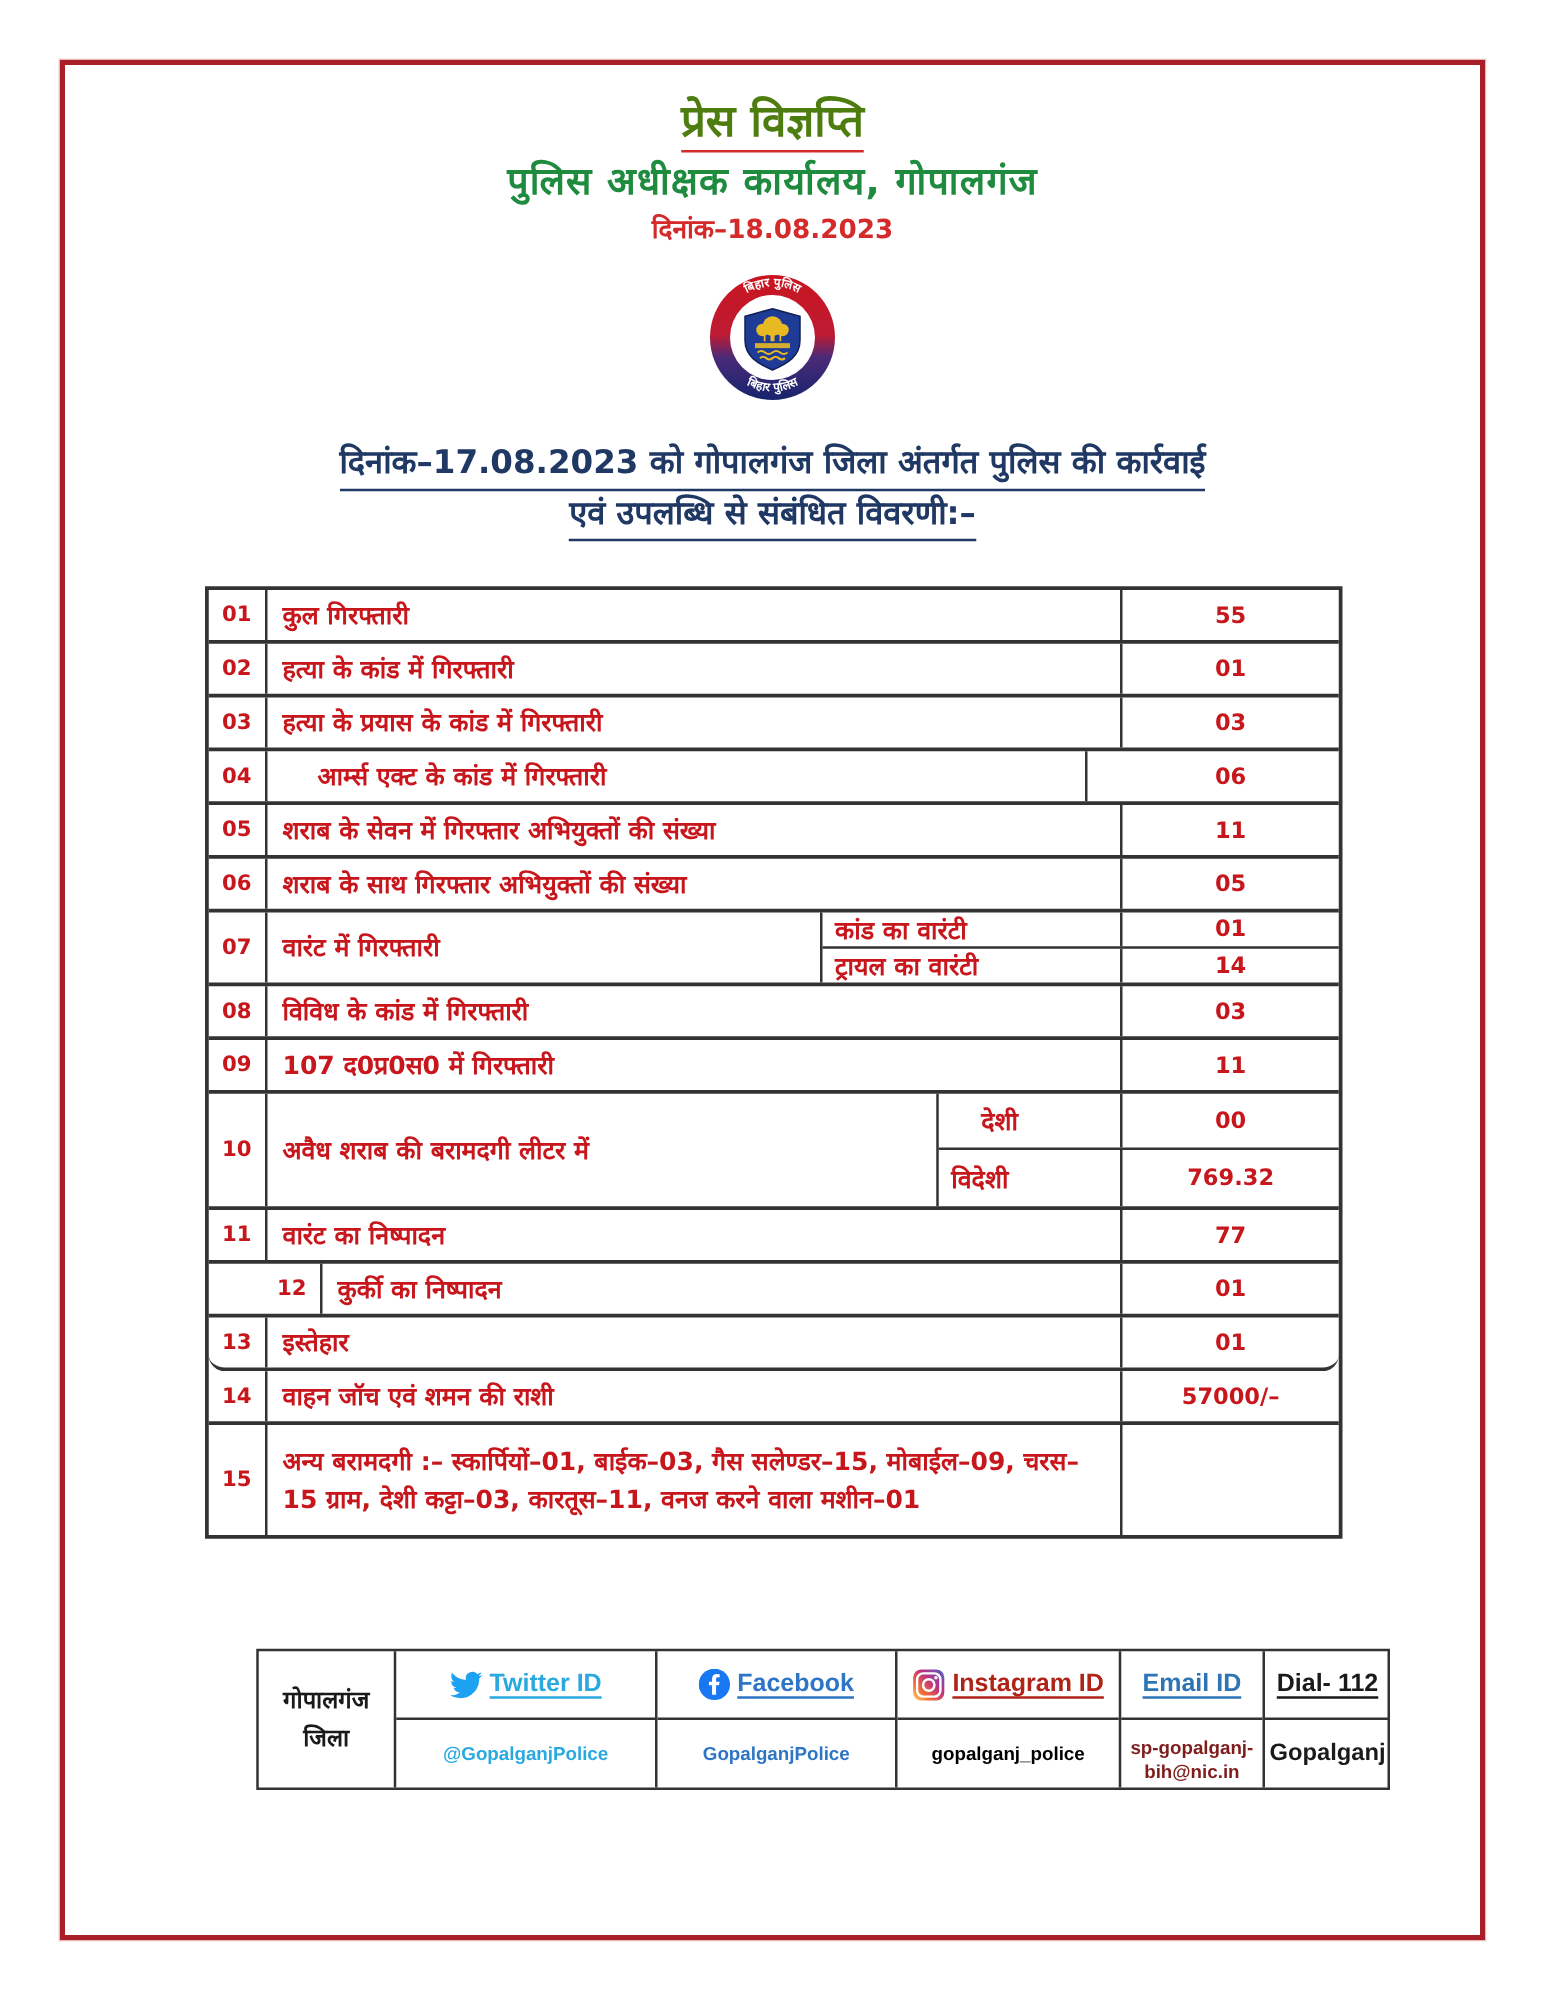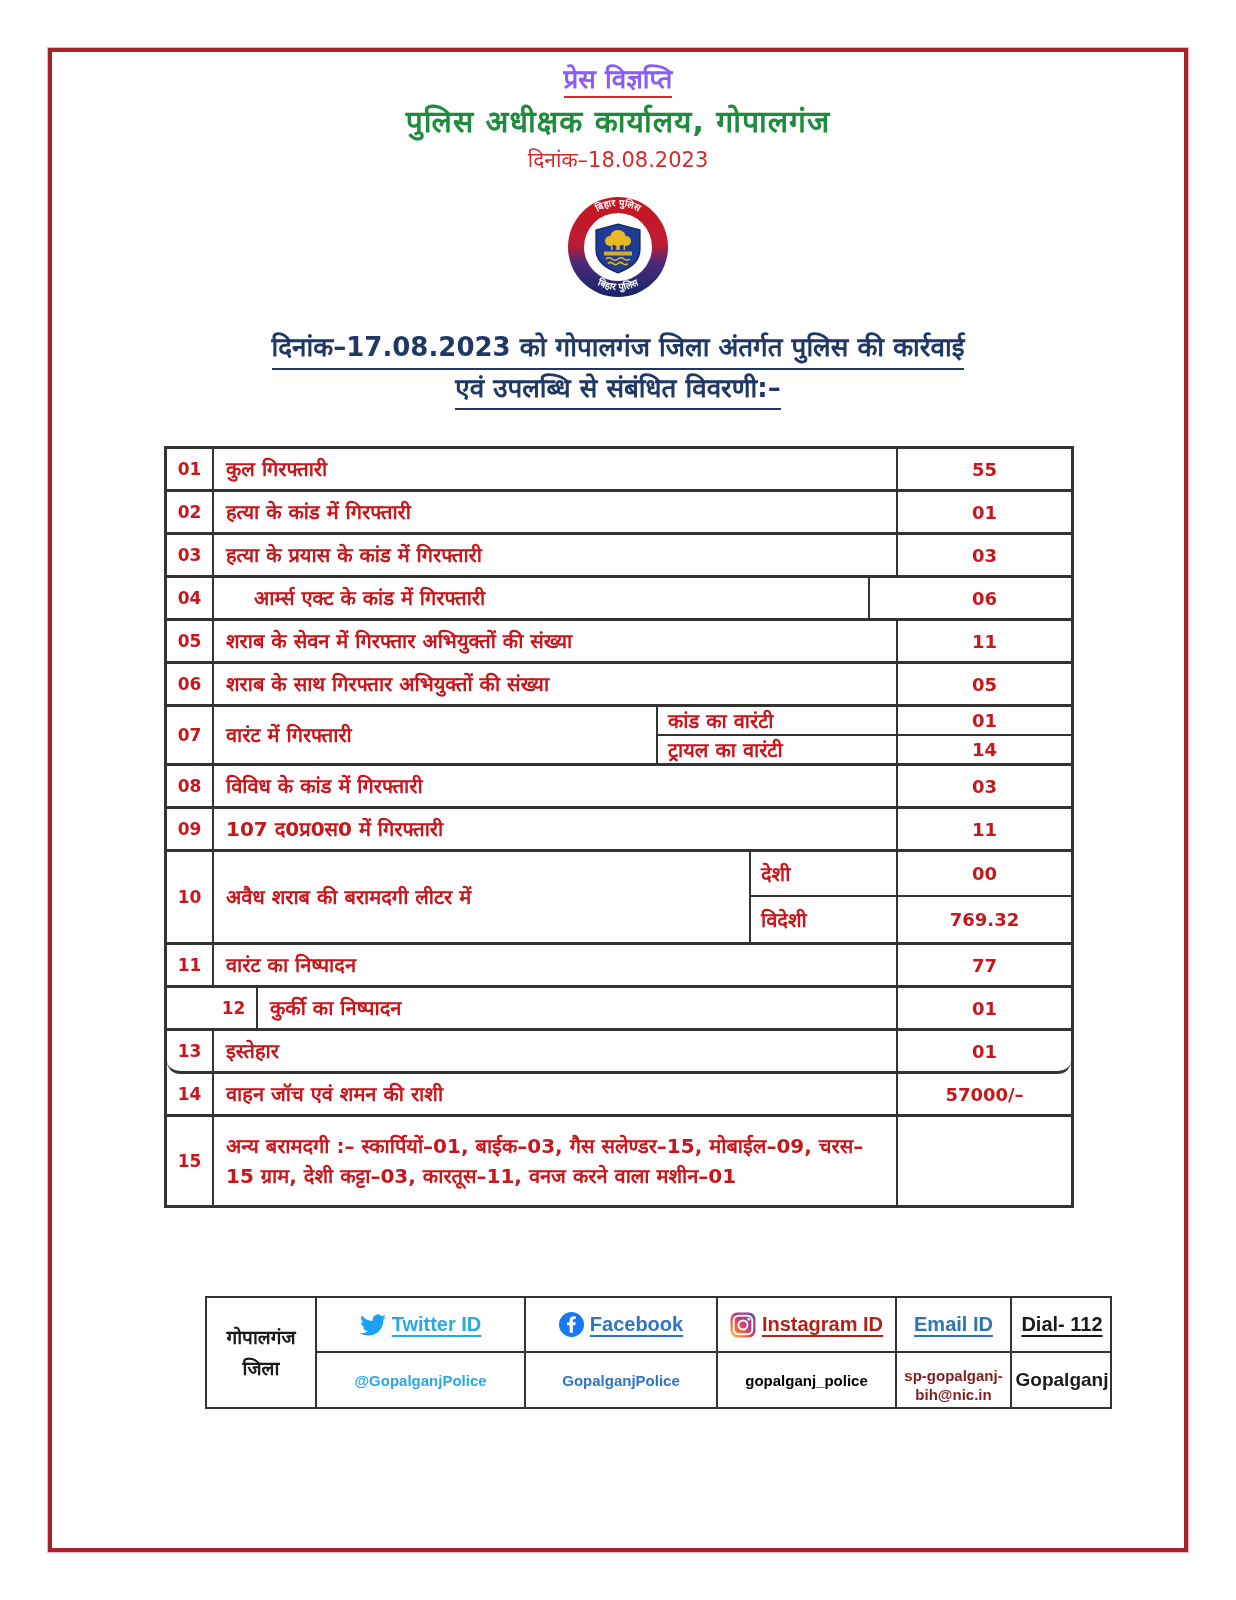--- a/index.html
+++ b/index.html
@@ -8,28 +8,28 @@
     position:relative; width:1236px; height:1600px; background:#ffffff; overflow:hidden;
   }
   .page-frame {
     position:absolute; left:48px; top:48px; width:1140px; height:1504px;
     border:4px solid #a92028; box-shadow:0 0 0 1px #e9b9ba; background:#ffffff;
   }
   .center { text-align:center; }
 
   
   .hdr-press {
-    margin-top:8px; color:#8b5cf6; font-size:26px; font-weight:bold;
+    margin-top:20px; color:#4d7c0f; font-size:35px; font-weight:bold;
   }
   .hdr-press span { border-bottom:2px solid #d42a2a; padding-bottom:2px; }
   .hdr-office {
     margin-top:4px; color:#1f8b3e; font-size:30px; font-weight:bold; letter-spacing:1px;
   }
   .hdr-date {
-    margin-top:4px; color:#d42a2a; font-size:21px; font-weight:normal;
+    margin-top:4px; color:#d42a2a; font-size:21px; font-weight:bold;
   }
 
   
   .logo-wrap { margin-top:18px; display:flex; justify-content:center; }
 
   
   .title-block { margin-top:26px; color:#1f3864; font-weight:bold; font-size:26px; line-height:1.45; }
   .title-block .tline { display:inline-block; border-bottom:2px solid #1f3864; padding-bottom:1px; }
 
   
@@ -191,21 +191,21 @@
         </div>
         <div class="trow" style="min-height: 28px;">
           <div class="cell-num">09</div>
           <div class="cell-desc">107 द0प्र0स0 में गिरफ्तारी</div>
           <div class="cell-val">11</div>
         </div>
         <div class="trow">
           <div class="cell-num">10</div>
           <div class="cell-desc">अवैध शराब की बरामदगी लीटर में</div>
           <div class="subcol" style="width: 320px;">
-            <div class="subrow" style="min-height: 45px;">
+            <div class="subrow" style="min-height: 45px; padding-left: 24px;">
               <div class="sub-label">देशी</div>
               <div class="sub-val">00</div>
             </div>
             <div class="subrow" style="min-height: 45px;">
               <div class="sub-label">विदेशी</div>
               <div class="sub-val">769.32</div>
             </div>
           </div>
         </div>
         <div class="trow" style="min-height: 40px;">

